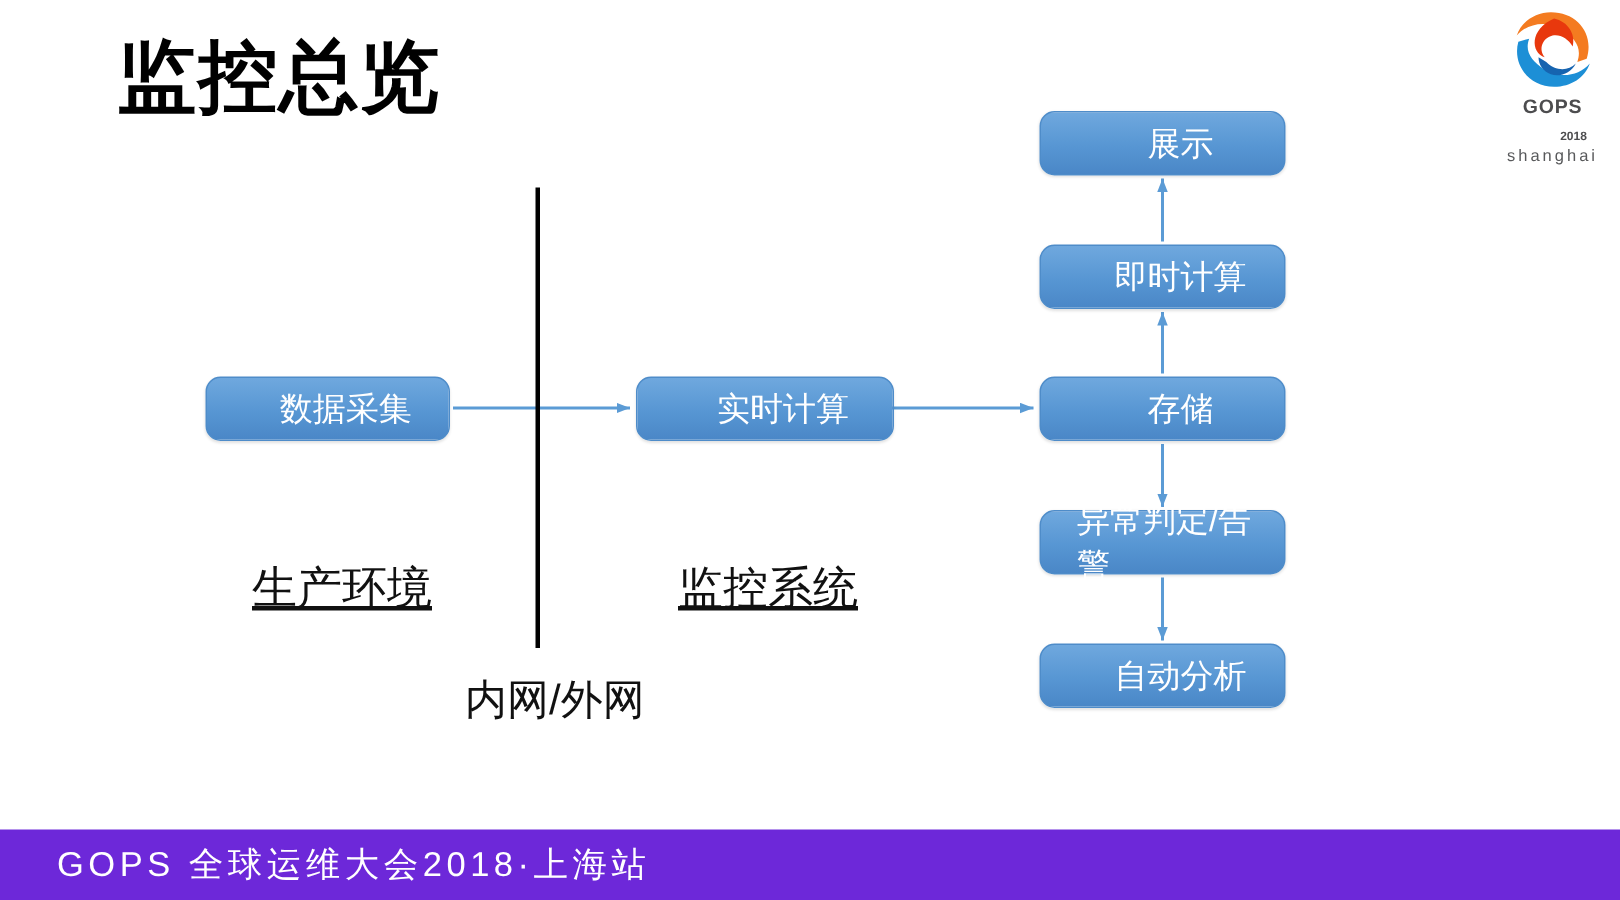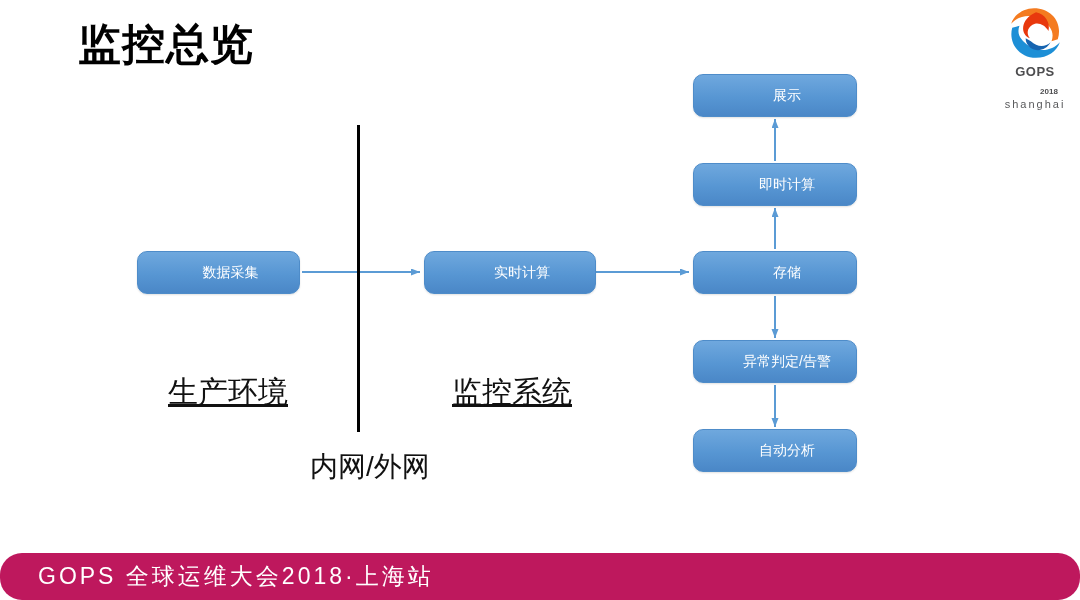--- a/index.html
+++ b/index.html
@@ -7,38 +7,38 @@
   .slide {
     position: relative;
     width: 1080px; height: 600px;
     background: #ffffff;
     overflow: hidden;
     font-family: "Liberation Sans", sans-serif;
     margin: 0 auto;
   }
   .title {
     position: absolute; left: 78px; top: 16px;
-    font-size: 43px; font-weight: 900; color: #000;
+    font-size: 53px; font-weight: 900; color: #000;
     letter-spacing: 1px;
   }
   
   .logo { position: absolute; right: 10px; top: 4px; width: 70px; text-align: center; }
   .logo-swirl { width: 58px; height: 58px; margin: 0 auto; display: block; }
   .logo-line1 { font-size: 13px; font-weight: bold; color: #4d4d4f; letter-spacing: 0.5px; }
   .logo-year { font-size: 8px; font-weight: bold; color: #4d4d4f; padding-left: 28px; }
   .logo-line2 { font-size: 11px; color: #58595b; letter-spacing: 2px; }
   
   .box {
     position: absolute;
     height: 43px;
     background: linear-gradient(180deg, #6fa8de 0%, #5796d3 55%, #4a87c7 100%);
     border: 1px solid #4e8cc9;
     border-radius: 10px;
     color: #ffffff;
-    font-size: 14px;
+    font-size: 22px;
     display: flex; align-items: center; justify-content: center;
     box-shadow: 0 1px 2px rgba(0,0,0,0.12);
     padding-left: 24px;
   }
   .divider {
     position: absolute; left: 357px; top: 125px;
     width: 3px; height: 307px; background: #000;
   }
   .zone-label {
     position: absolute; font-size: 30px; color: #111; text-decoration: underline;
@@ -98,17 +98,17 @@
   <div class="box" style="left:693px; top:74px; width:164px;">展示</div>
   <div class="box" style="left:693px; top:163px; width:164px;">即时计算</div>
   <div class="box" style="left:693px; top:251px; width:164px;">存储</div>
   <div class="box" style="left:693px; top:429px; width:164px;">自动分析</div>
   <div class="box" style="left:693px; top:340px; width:164px;">异常判定/告警</div>
 
   <div class="zone-label" style="left:168px; top:372px;">生产环境</div>
   <div class="zone-label" style="left:452px; top:372px;">监控系统</div>
   <div class="divider-label" style="left:310px; top:448px;">内网/外网</div>
 
-  <div class="footer" style="background: #be185d; border-radius: 22px;">
+  <div class="footer" style="background: #6d28d9;">
     <span class="footer-text">GOPS 全球运维大会2018·上海站</span>
   </div>
 
 </div>
 
 </body></html>

